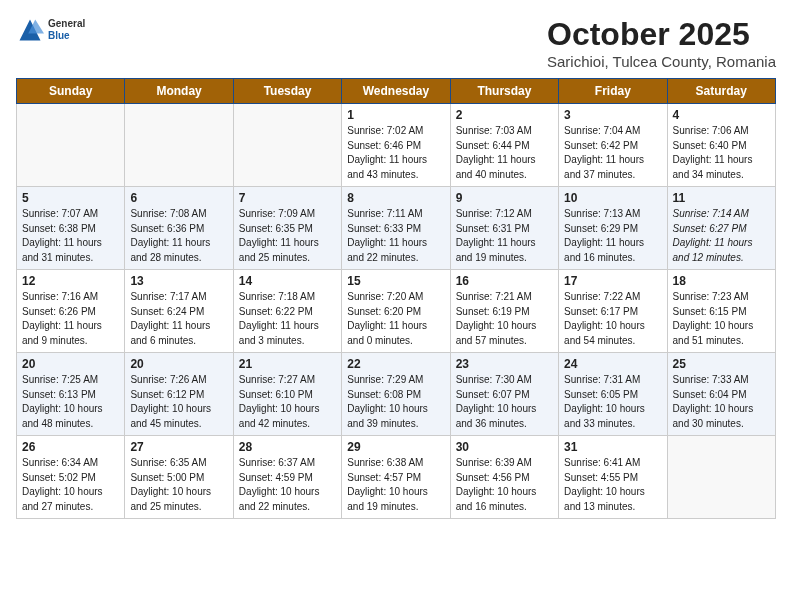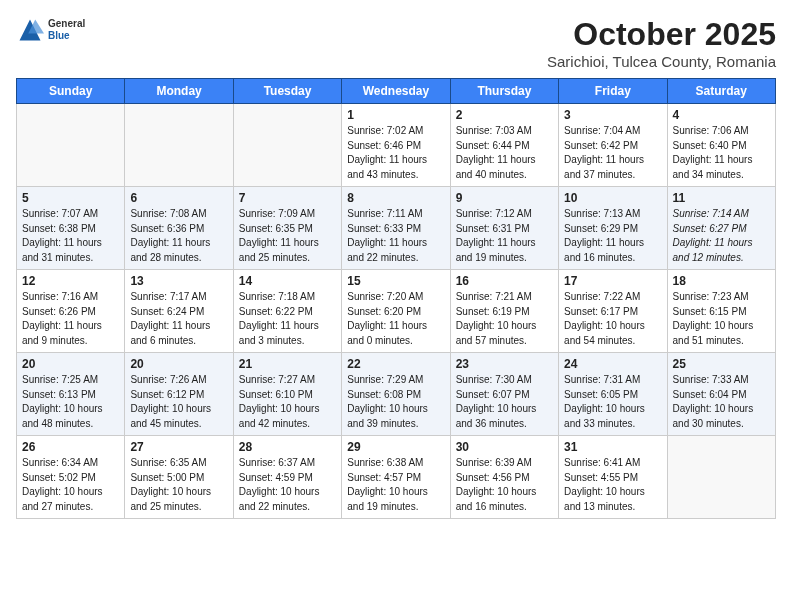--- a/index.html
+++ b/index.html
@@ -25,37 +25,37 @@
       font-size: 10px;
       font-weight: bold;
       line-height: 1.2;
     }
     .logo-general { color: #333; }
     .logo-blue { color: #1a5fa8; margin-top: 42px; }
     .logo-icon {
       width: 28px;
       height: 28px;
     }
-    .title-block { text-align: right; }
+    .title-block { }
     .month-title {
       font-size: 32px;
       font-weight: bold;
       color: #222;
     }
     .subtitle {
       font-size: 15px;
       color: #444;
     }
     .calendar {
       width: 100%;
       border-collapse: collapse;
       border: 1px solid #ccc;
     }
     .calendar th {
-      background-color: #3b82f6;
+      background-color: #a16207;
       color: #fff;
       text-align: center;
       font-size: 12px;
       font-weight: bold;
       padding: 5px 2px;
       border: 1px solid #1a4a8a;
     }
     .calendar td {
       vertical-align: top;
       border: 1px solid #ccc;

